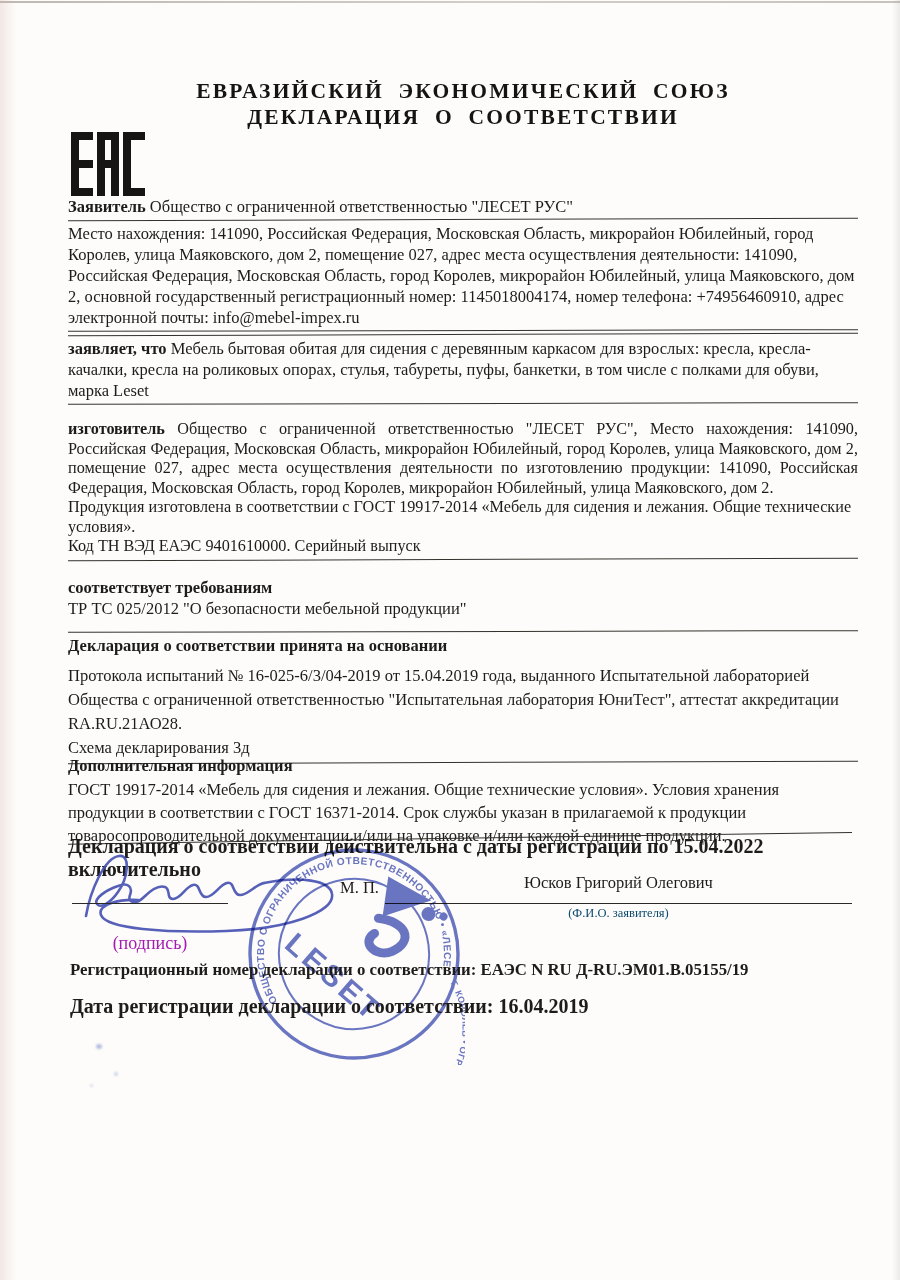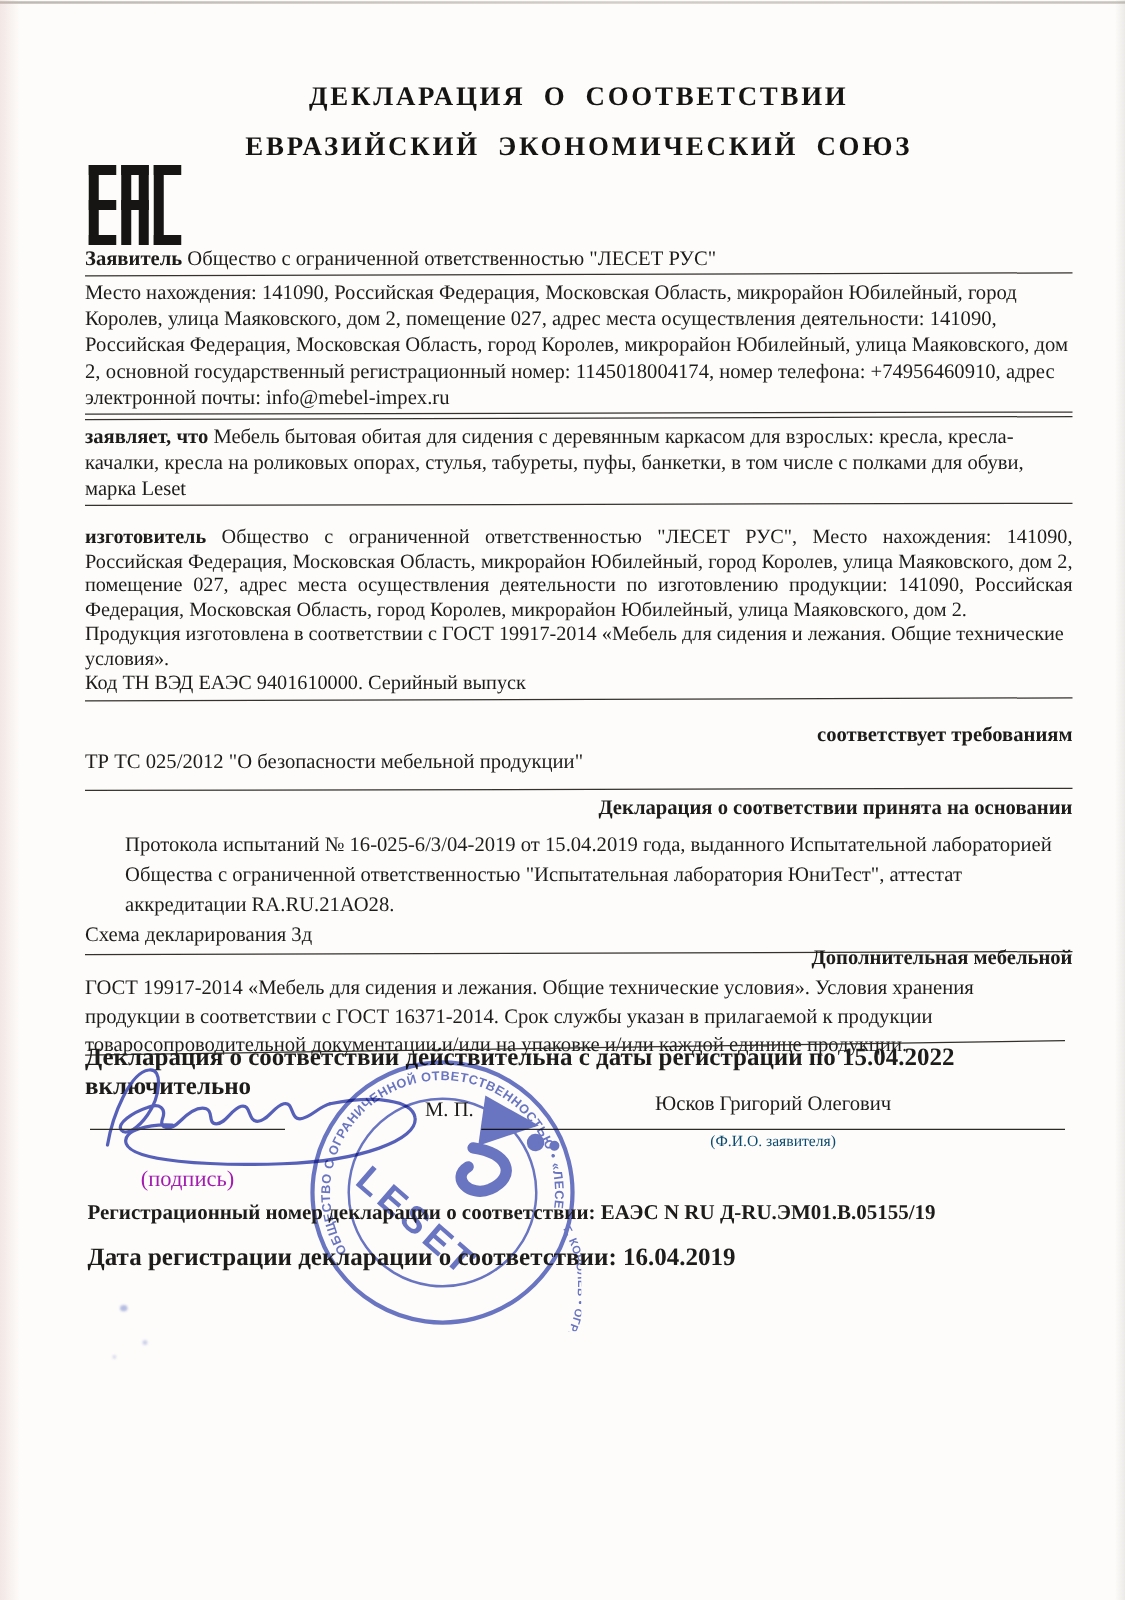--- a/index.html
+++ b/index.html
@@ -20,30 +20,30 @@
           letter-spacing:2.2px;word-spacing:7px;color:#161412;}
   .title1{margin-top:14px;}
 
   .eac{display:block;margin:2px 0 0 2px;}
 
   p,.line{font-size:16.5px;line-height:21px;margin:0;}
   .s2 p,.s2 .line{font-size:16.2px;line-height:19.5px;}
   .s3 p,.s3 .line{font-size:16.5px;}
   .s3 .para{line-height:24px;}
   .s4 .para{line-height:23px;}
-  b,.b{font-weight:bold;text-align:right;}
+  b,.b{font-weight:bold;}
   .just{text-align:justify;font-family:Liberation Serif, serif;}
 
   .hr{border:0;border-top:1.6px solid #35322e;margin:2px 0 3px 0;height:0;}
   .hr.sk1{transform:rotate(-.18deg);}
   .hr.sk2{transform:rotate(-.12deg);}
   .hr-skew{position:absolute;left:0;top:0;width:784px;border-top:1.7px solid #33302c;
            transform:rotate(-.85deg);transform-origin:right center;}
 
-  .mt2{margin-top:2px;} .mt8{margin-top:8px;margin-left:32px;} .mt12{margin-top:12px;}
+  .mt2{margin-top:2px;} .mt8{margin-top:8px;} .mt12{margin-top:12px;}
   .validity{position:absolute;left:0;top:3px;font-weight:bold;font-size:20px;}
   .sig-svg{position:absolute;left:0;top:10px;pointer-events:none;}
   .sig-line{position:absolute;left:4px;top:71px;width:156px;border-top:1.5px solid #2c2a27;}
   .sig-caption{position:absolute;left:4px;top:74px;width:156px;text-align:center;font-size:18px;color:#a21caf;margin-top:27px;}
   .mp{position:absolute;left:272px;top:46px;font-size:16.5px;}
   .name-wrap{position:absolute;left:317px;top:0;width:467px;text-align:center;}
   .name{position:absolute;left:0;top:41px;width:100%;font-size:16.5px;}
   .name-line{position:absolute;left:0;top:71px;width:100%;border-top:1.5px solid #2c2a27;}
   .name-caption{position:absolute;left:0;top:74px;width:100%;font-size:12.5px;color:#0c4a6e;}
   .reg-line{position:absolute;left:2px;top:128px;font-weight:bold;font-size:16.8px;}
@@ -58,22 +58,22 @@
 </style>
 </head>
 <body>
 
 <div class="page">
   <div class="edge-top"></div>
   <div class="edge-left"></div>
   <div class="edge-right"></div>
 
   <div class="sec s1">
+    <div class="title title1">ЕВРАЗИЙСКИЙ  ЭКОНОМИЧЕСКИЙ  СОЮЗ</div>
     <div class="title">ДЕКЛАРАЦИЯ  О  СООТВЕТСТВИИ</div>
-    <div class="title title1">ЕВРАЗИЙСКИЙ  ЭКОНОМИЧЕСКИЙ  СОЮЗ</div>
 
     <svg class="eac" width="76" height="64" viewBox="0 0 74 64" role="img" aria-label="EAC">
       <g fill="#171513">
         <rect x="0" y="0" width="8" height="64"></rect>
           <rect x="0" y="0" width="22" height="8"></rect>
         <rect x="0" y="28" width="22" height="8"></rect>
           <rect x="0" y="56" width="22" height="8"></rect>
         <rect x="26" y="0" width="8" height="64"></rect>
           <rect x="40" y="0" width="8" height="64"></rect>
         <rect x="26" y="0" width="22" height="8"></rect>
@@ -107,21 +107,21 @@
     <p class="line b">соответствует требованиям</p>
     <p class="line">ТР ТС 025/2012 "О безопасности мебельной продукции"</p>
     <div class="hr sk2 mt12"></div>
     <p class="line b mt2">Декларация о соответствии принята на основании</p>
     <p class="para mt8">Протокола испытаний № 16-025-6/3/04-2019 от 15.04.2019 года, выданного Испытательной лабораторией Общества с ограниченной ответственностью "Испытательная лаборатория ЮниТест", аттестат аккредитации RA.RU.21АО28.</p>
     <p class="line" style="line-height:24px;">Схема декларирования 3д</p>
     <div class="hr sk1"></div>
   </div>
 
   <div class="sec s4">
-    <p class="line b">Дополнительная мебельной</p>
+    <p class="line b">Дополнительная информация</p>
     <p class="para mt2">ГОСТ 19917-2014 «Мебель для сидения и лежания. Общие технические условия».  Условия хранения продукции в соответствии с ГОСТ 16371-2014. Срок службы указан в прилагаемой к продукции товаросопроводительной документации и/или на упаковке и/или каждой единице продукции.</p>
   </div>
 
   <div class="sec s5">
     <div class="hr-skew"></div>
     <div class="validity">Декларация о соответствии  действительна с даты регистрации по 15.04.2022 включительно</div>
 
     <svg class="sig-svg" width="310" height="100" viewBox="0 0 310 100">
       <g fill="none" stroke="#4450b2" stroke-width="2.6" stroke-linecap="round" opacity=".9">
         <path d="M 18,74 C 22,50 36,16 51,14 C 63,12 60,36 50,50 C 43,60 33,67 29,62 C 25,57 38,48 50,44 C 60,40 65,45 62,53 C 59,61 68,63 76,55 C 84,47 91,43 97,45 C 103,47 98,57 105,57 C 113,57 117,45 125,43 C 133,41 130,55 138,55 C 146,55 151,43 159,41 C 167,39 164,53 172,53 C 180,53 187,43 196,41"></path>

